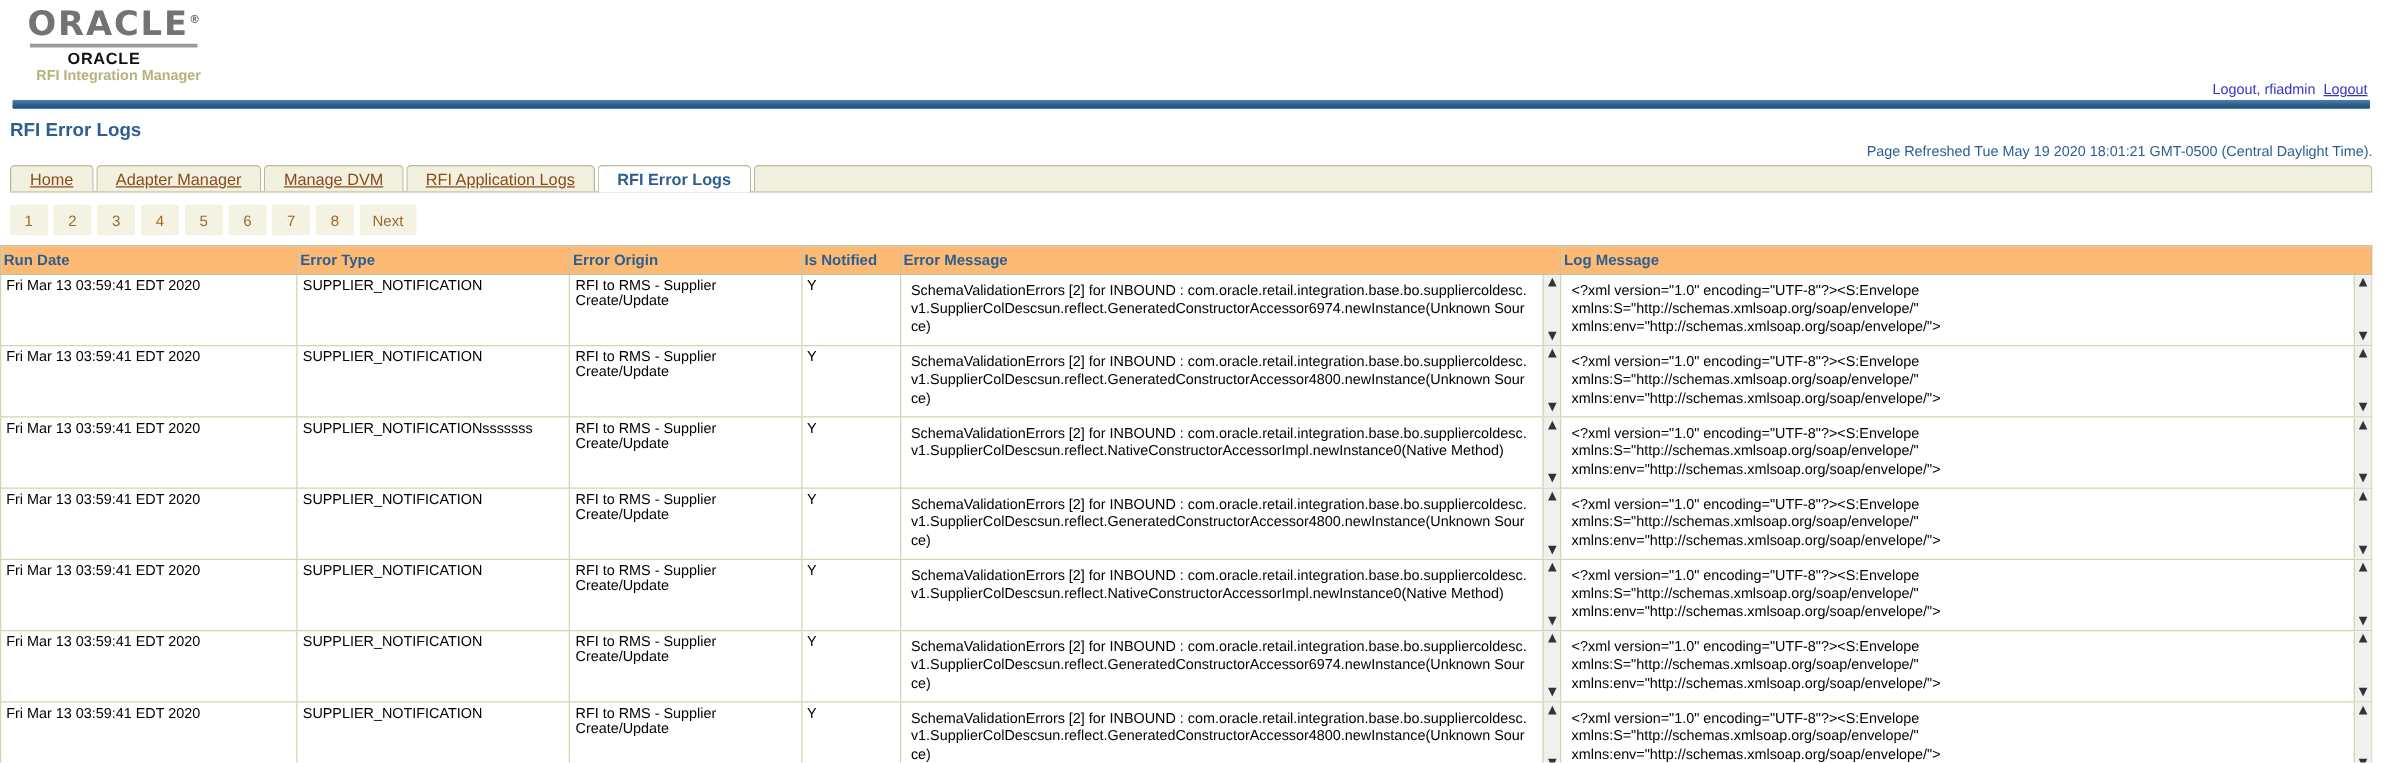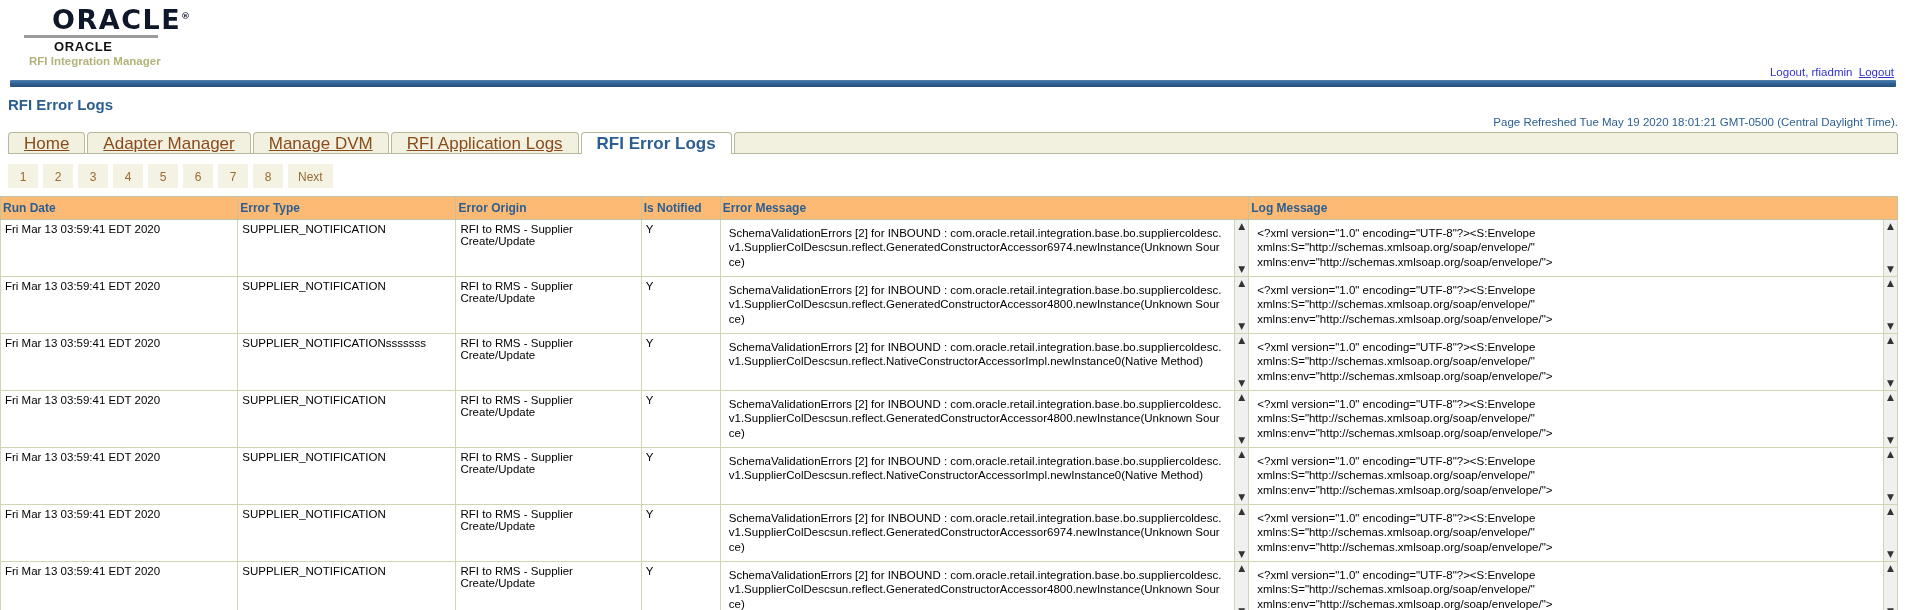--- a/index.html
+++ b/index.html
@@ -20,25 +20,24 @@
     position: relative;
     padding: 6px 0 0 22px;
     height: 62px;
     box-sizing: border-box;
   }
   .oracle-word {
     font-family: "DejaVu Sans", sans-serif;
     font-size: 27px;
     font-weight: bold;
     letter-spacing: 1.5px;
-    color: #0f172a;
+    color: #737373;
     line-height: 1;
     display: inline-block;
     position: relative;
-    margin-left: 30px;
   }
   .oracle-reg {
     font-size: 9px;
     vertical-align: super;
     letter-spacing: 0;
   }
   .oracle-rule {
     width: 134px;
     height: 3px;
     background: #9b9b9b;
@@ -116,21 +115,21 @@
   }
   .tab {
     background: #f2f1e0;
     border: 1px solid #b8b89a;
     border-bottom: none;
     border-radius: 4px 4px 0 0;
     height: 21px;
     line-height: 21px;
     padding: 0 15px;
     margin-right: 2px;
-    font-size: 17px;
+    font-size: 13px;
     color: #8a4b1a;
     text-decoration: underline;
     cursor: pointer;
     white-space: nowrap;
     box-sizing: border-box;
   }
   .tab.active {
     background: #ffffff;
     color: #2c5f91;
     font-weight: bold;

